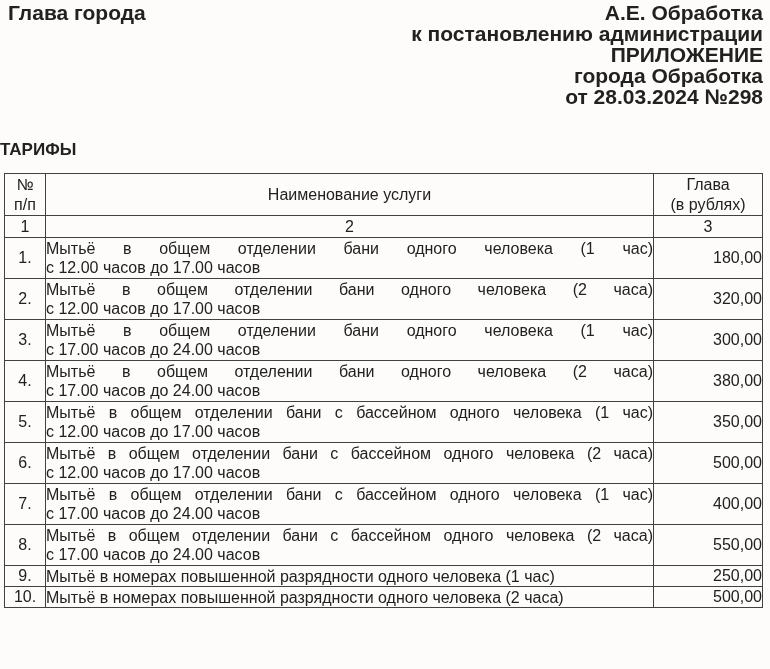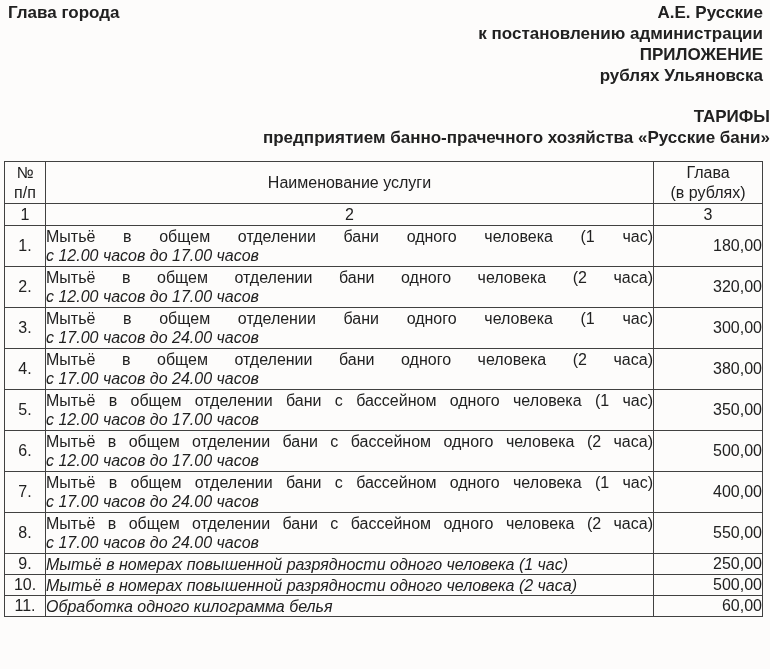--- a/index.html
+++ b/index.html
@@ -20,34 +20,33 @@
     height: 669px;
     position: relative;
   }
   
   .top-header {
     display: flex;
     justify-content: space-between;
     align-items: flex-start;
     padding: 2px 7px 0 8px;
     font-weight: bold;
-    font-size: 17px;
+    font-size: 21px;
     line-height: 21px;
   }
   .appendix-block {
     text-align: right;
   }
   
   .title-block {
-    margin-top: 20px;
-    text-align: right;
+    margin-top: 32px;
+    text-align: left;
     font-weight: bold;
     font-size: 17px;
     line-height: 21px;
-    padding-left: 48px;
   }
   
   table.tariff {
     border-collapse: collapse;
     table-layout: fixed;
     width: 758px;
     margin: 13px 0 0 4px;
     font-size: 16px;
   }
   table.tariff col.c-num    { width: 41px; }
@@ -79,44 +78,43 @@
     padding: 0 5px 0 7px;
   }
   td.cname .line-just {
     text-align: justify;
     text-align-last: justify;
     line-height: 19px;
   }
   td.cname .line-left {
     text-align: left;
     line-height: 19px;
-    font-style: italic;
   }
   td.cprice {
     text-align: right;
   }
 </style>
 </head>
 <body>
 
 <div class="page">
 
   <div class="top-header">
     <div>Глава города</div>
     <div class="appendix-block">
-      <div>А.Е. Русские</div>
+      <div>А.Е. Обработка</div>
       <div>к постановлению администрации</div>
       <div>ПРИЛОЖЕНИЕ</div>
-      <div>рублях Ульяновска</div>
+      <div>города Обработка</div>
+      <div>от 28.03.2024 №298</div>
     </div>
   </div>
 
   <div class="title-block">
     <div>ТАРИФЫ</div>
-    <div>предприятием банно-прачечного хозяйства «Русские бани»</div>
   </div>
 
   <table class="tariff">
     <colgroup>
       <col class="c-num">
         <col class="c-name">
         <col class="c-tariff">
     </colgroup>
     <thead>
       <tr class="hdr">
@@ -208,23 +206,16 @@
         </td>
         <td class="cprice">250,00</td>
       </tr>
       <tr class="r1">
         <td class="cnum">10.</td>
         <td class="cname">
           <div class="line-left">Мытьё в номерах повышенной разрядности одного человека (2 часа)</div>
         </td>
         <td class="cprice">500,00</td>
       </tr>
-      <tr class="r1">
-        <td class="cnum">11.</td>
-        <td class="cname">
-          <div class="line-left">Обработка одного килограмма белья</div>
-        </td>
-        <td class="cprice">60,00</td>
-      </tr>
     </tbody>
   </table>
 
 </div>
 
 </body></html>

